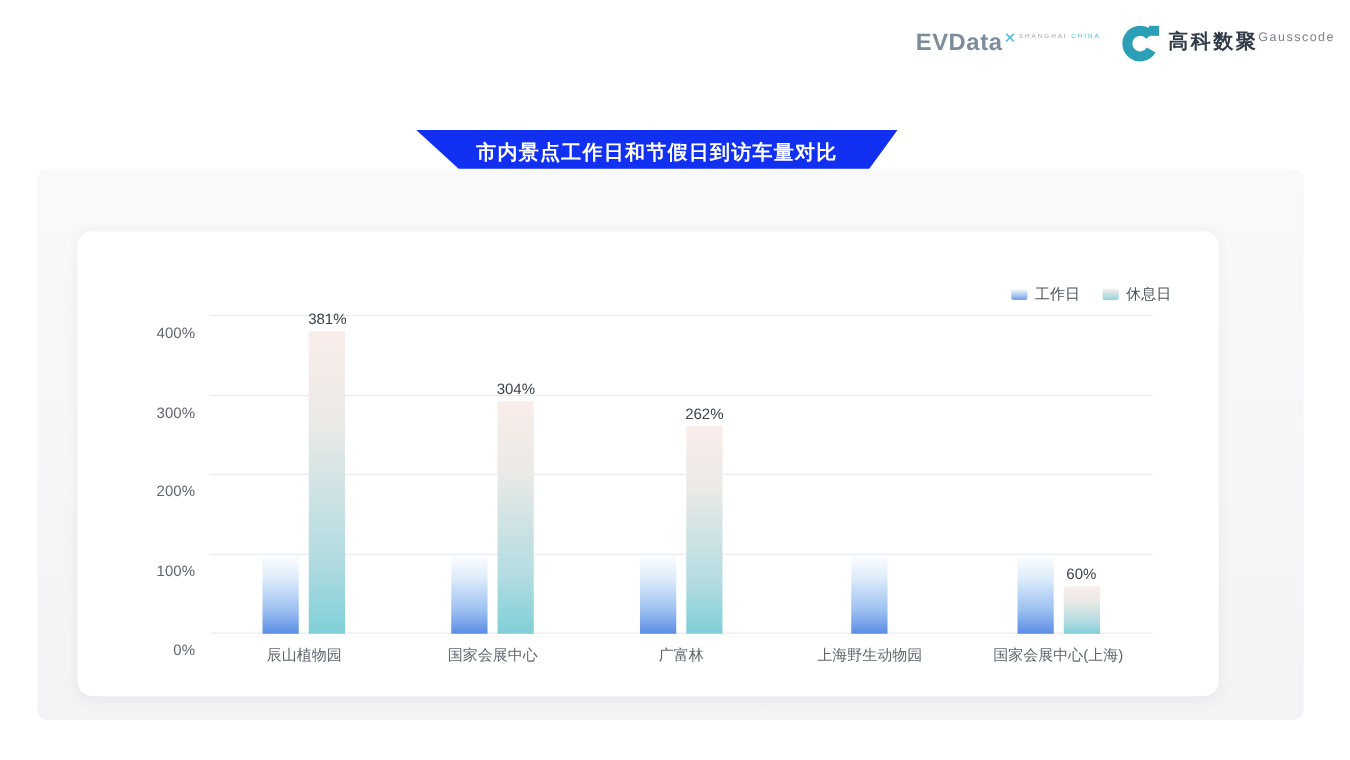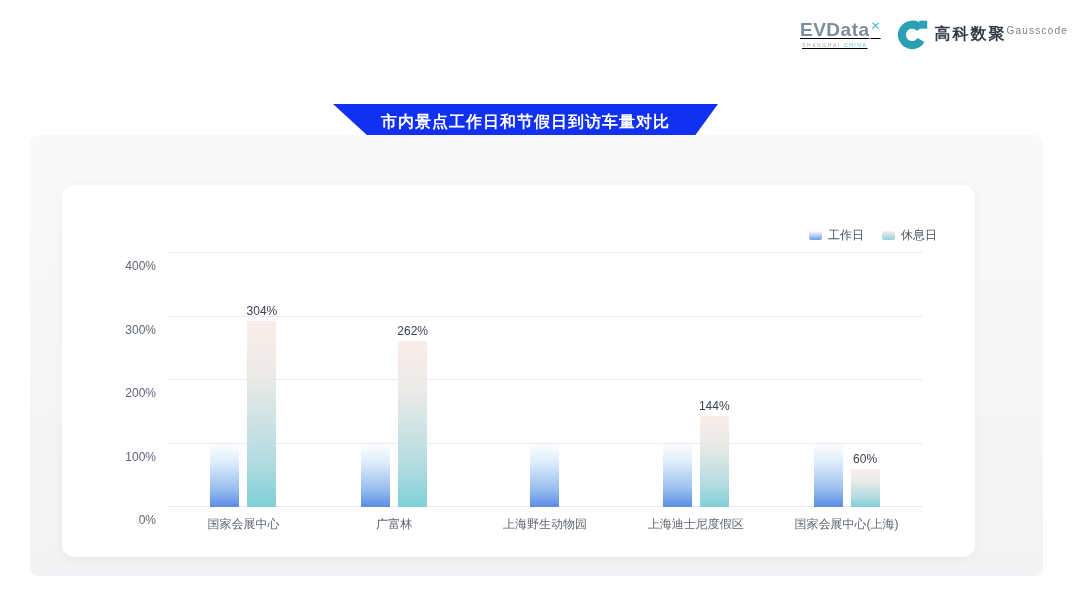--- a/index.html
+++ b/index.html
@@ -1,21 +1,21 @@
 <!DOCTYPE html>
 <html><head>
 <meta charset="utf-8">
 <style>
   * { margin:0; padding:0; box-sizing:border-box; }
   html,body { width:1080px; height:608px; background:#ffffff; overflow:hidden;
               font-family:"Liberation Sans","DejaVu Sans",sans-serif; }
 
   
   .logos { position:absolute; top:18px; right:12px; display:flex; align-items:center; gap:16px; }
-  .evdata { display:flex; flex-direction:column; line-height:1;text-decoration:underline; }
+  .evdata { display:flex; line-height:1; }
   .evdata-main { font-size:19px; font-weight:700; color:#7b8c9c; letter-spacing:0.5px; }
   .evdata-sup { font-size:12px; color:#45b9d6; vertical-align:super; font-weight:700; margin-left:1px; }
   .evdata-sub { font-size:5px; letter-spacing:1.6px; color:#9aa5ad; margin-top:3px; margin-left:2px; }
   .evdata-sub .cn { color:#3fc0d0; }
   .gausscode { display:flex; align-items:center; gap:6px; }
   .g-icon { width:32px; height:32px; }
   .g-text { display:flex; flex-direction:row; line-height:1.1; }
   .g-cn { font-size:16px; font-weight:700; color:#323c48; letter-spacing:2px; }
   .g-en { font-size:10px; color:#7a828c; letter-spacing:1.2px; }
 
@@ -109,45 +109,45 @@
         </div>
         <div class="gridline" style="bottom: 190.5px;">
           <span class="ytick">300%</span>
         </div>
         <div class="gridline" style="bottom: 254px;">
           <span class="ytick">400%</span>
         </div>
         <div class="cols">
           <div class="col">
             <div class="bar bar-workday" style="height: 63.5px;"></div>
+            <div class="bar bar-restday" style="height: 241.935px;">
+              <span class="value-label">381%</span>
+            </div>
+            <span class="xtick">辰山植物园</span>
+          </div>
+          <div class="col">
+            <div class="bar bar-workday" style="height: 63.5px;"></div>
             <div class="bar bar-restday" style="height: 186px; margin-top: 16px;">
               <span class="value-label">304%</span>
             </div>
             <span class="xtick">国家会展中心</span>
           </div>
           <div class="col">
             <div class="bar bar-workday" style="height: 63.5px;"></div>
             <div class="bar bar-restday" style="height: 166.37px;">
               <span class="value-label">262%</span>
             </div>
             <span class="xtick">广富林</span>
           </div>
           <div class="col">
             <div class="bar bar-workday" style="height: 63.5px;"></div>
             <span class="xtick">上海野生动物园</span>
           </div>
           <div class="col">
             <div class="bar bar-workday" style="height: 63.5px;"></div>
-            <div class="bar bar-restday" style="height: 91.44px;">
-              <span class="value-label">144%</span>
-            </div>
-            <span class="xtick">上海迪士尼度假区</span>
-          </div>
-          <div class="col">
-            <div class="bar bar-workday" style="height: 63.5px;"></div>
             <div class="bar bar-restday" style="height: 38.1px;">
               <span class="value-label">60%</span>
             </div>
             <span class="xtick">国家会展中心(上海)</span>
           </div>
         </div>
       </div>
   </div>
 </div>
 

